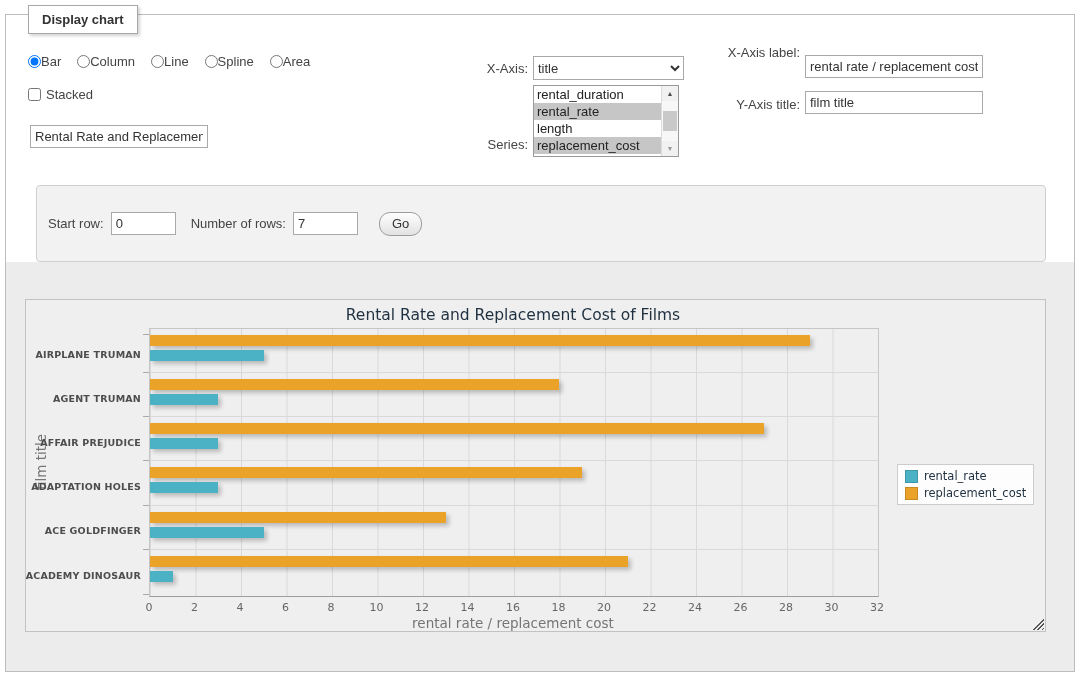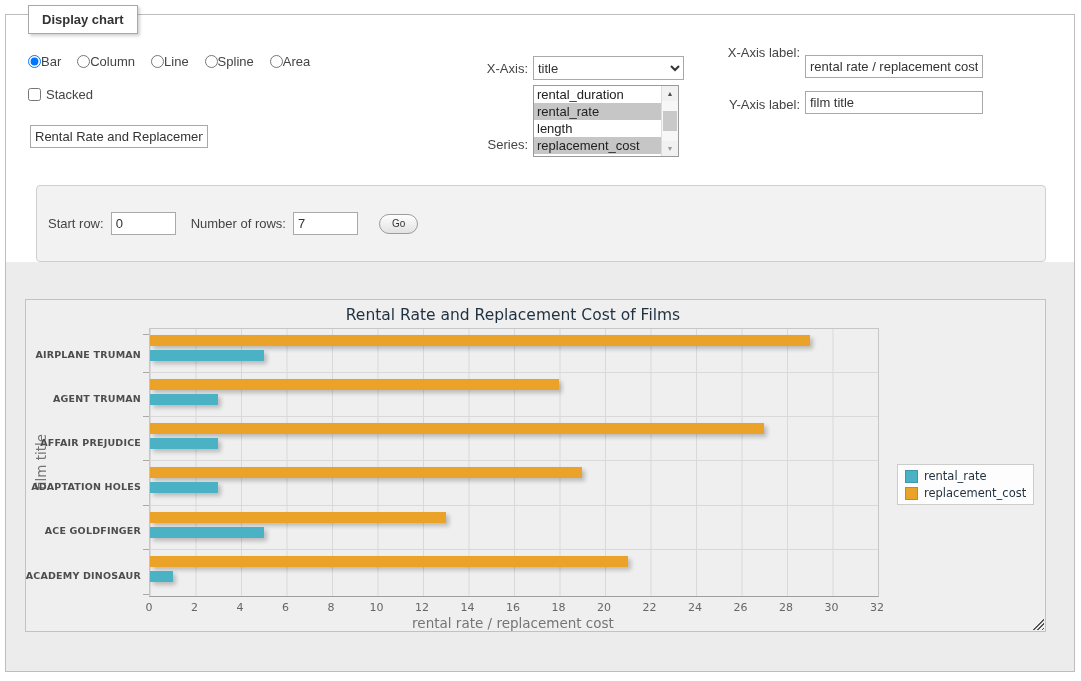--- a/index.html
+++ b/index.html
@@ -43,21 +43,21 @@
   .xaxis-label-input{left:805px;top:55px;width:168px;}
   .yaxis-label-input{left:805px;top:91px;width:168px;}
 
   
   .pager{left:36px;top:185px;width:1008px;height:75px;background:#f2f2f2;
          border:1px solid #cfcfcf;border-radius:4px;}
   .pager-row{display:flex;align-items:center;height:100%;padding-left:11px;gap:7px;}
   .pager-input{width:55px;}
   .numrows-label{margin-left:8px;text-align:right;}
   .go-button{margin-left:14px;padding:3px 12px 4px;border:1px solid #9c9c9c;border-radius:11px;
-             background:linear-gradient(#fefefe,#e2e2e2);font-size:10px;color:#333;
+             background:linear-gradient(#fefefe,#e2e2e2);font-size:13px;color:#333;
              font-family:"Liberation Sans",sans-serif;cursor:pointer;}
 
   
   .result-band{left:6px;top:262px;width:1068px;height:409px;background:#ececec;}
 
   
   .chart-container{left:25px;top:299px;width:1019px;height:331px;background:#efefef;
                    border:1px solid #c2c2c2;font-family:"DejaVu Sans",sans-serif;}
   .chart-title{position:absolute;left:123px;width:728px;top:6px;text-align:center;
                font-size:15.5px;color:#1f3040;}
@@ -144,21 +144,21 @@
       <div class="sb-track">
         <div class="sb-thumb"></div>
       </div>
       <div class="sb-btn down">▼</div>
     </div>
   </div>
 
   <span class="abs rlabel axislabel-caption-x">X-Axis label:</span>
   <input type="text" class="abs xaxis-label-input" value="rental rate / replacement cost" style="">
 
-  <span class="abs rlabel axislabel-caption-y">Y-Axis label:</span>
+  <span class="abs rlabel axislabel-caption-y">Y-Axis title:</span>
   <input type="text" class="abs yaxis-label-input" value="film title" style="">
 
   <div class="abs pager">
     <div class="pager-row">
       <span>Start row:</span>
       <input type="text" class="pager-input" value="0" style="">
       <span class="numrows-label">Number of rows:</span>
       <input type="text" class="pager-input" value="7" style="">
       <button class="go-button">Go</button>
     </div>

